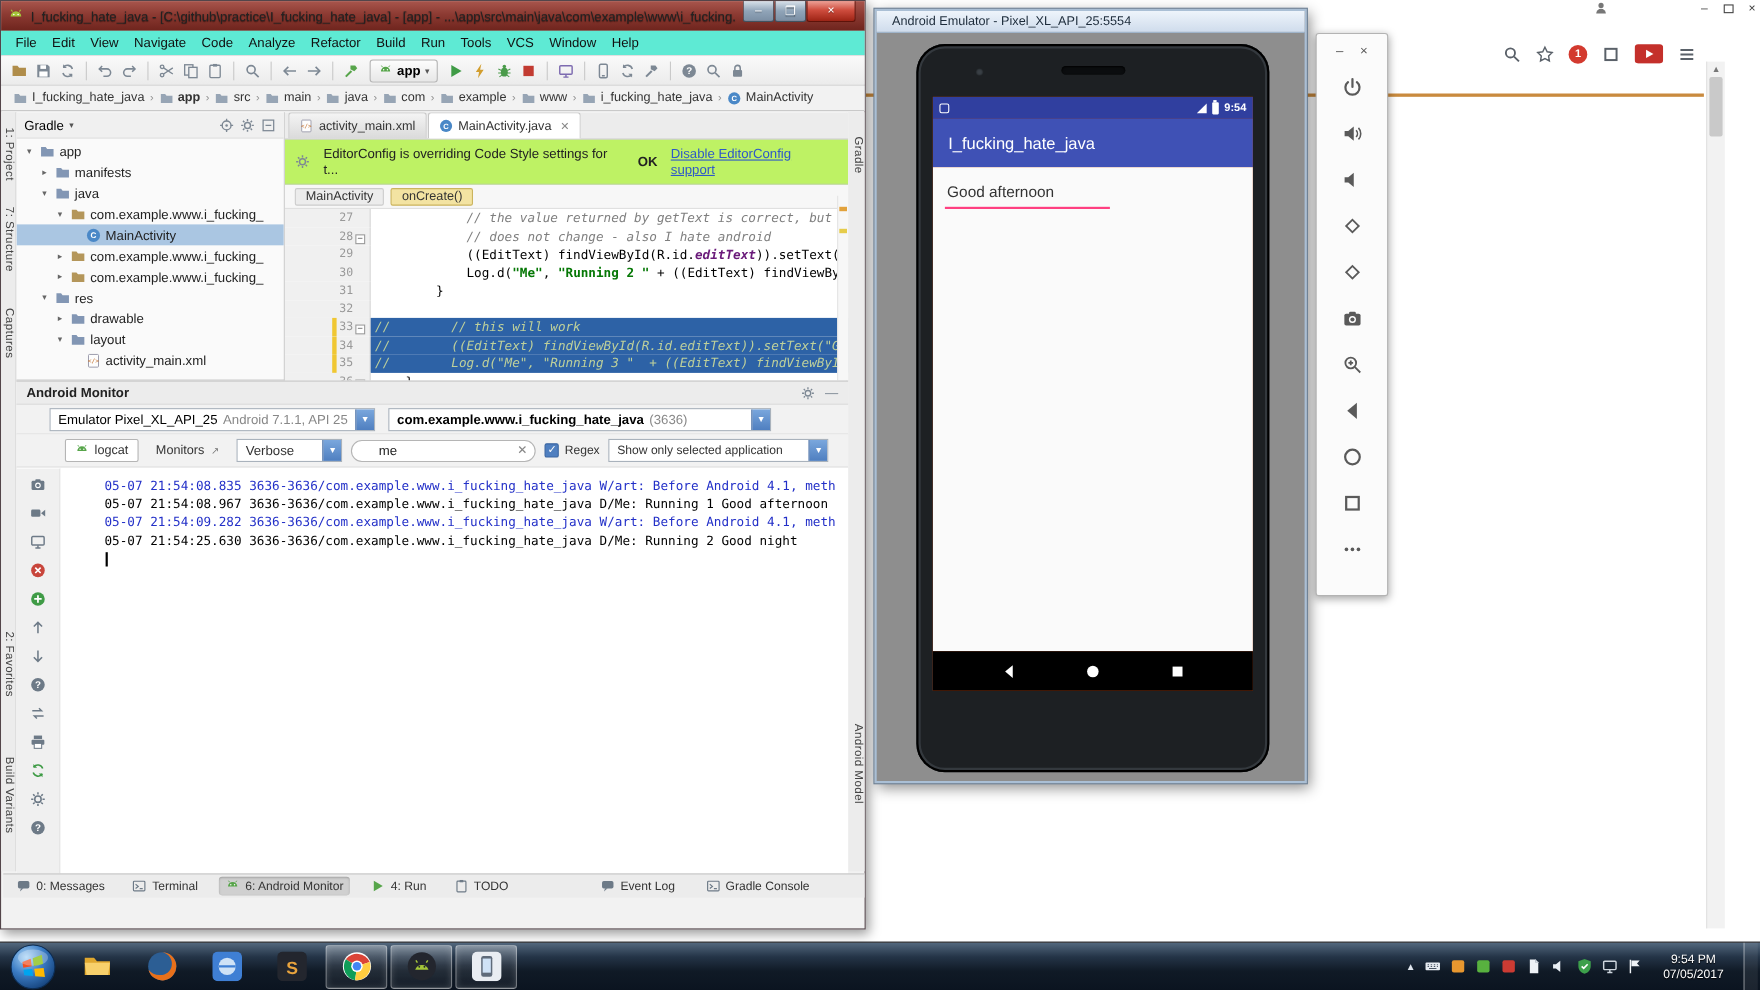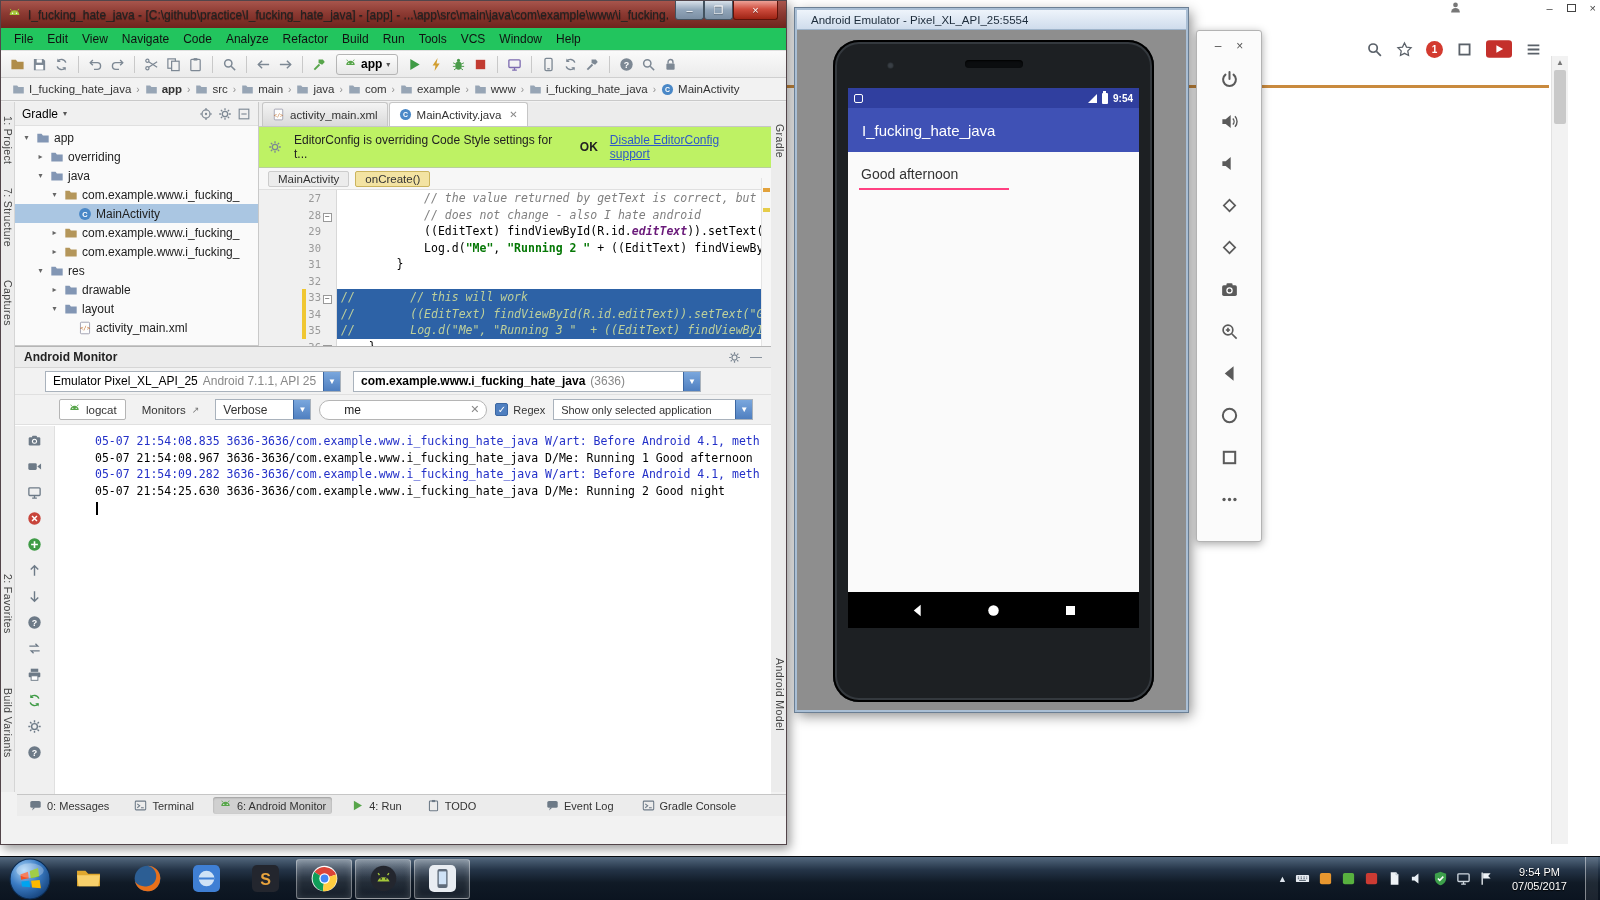--- a/index.html
+++ b/index.html
@@ -28,21 +28,21 @@
 
 
 #as{position:absolute;left:0;top:0;width:787px;height:845px;background:#f2f2f2;border:1px solid #53454a;box-shadow:3px 4px 10px rgba(0,0,0,.4)}
 #as-title{height:27px;background:linear-gradient(#a8554c,#8c3a32 45%,#6e241d);display:flex;align-items:flex-start;color:#fff;padding-left:6px;gap:6px}
 #as-title .trow{display:flex;align-items:center;gap:6px;height:27px;flex:1;min-width:0}
 #as-title .ic{width:15px;height:15px;color:#a4c639}
 .title-text{white-space:nowrap;overflow:hidden;font-size:12px;text-shadow:0 1px 1px rgba(0,0,0,.5)}
 .wcs{display:flex;margin-right:8px}
 .wc{width:29px;height:19px;display:flex;align-items:center;justify-content:center;color:#fff;font-size:11px;background:linear-gradient(#d8e1ea,#90a4b8 50%,#7b8fa4);border:1px solid #42525f;border-top:none;border-radius:0 0 3px 3px;text-shadow:0 1px 1px rgba(0,0,0,.4)}
 .wc.close{width:45px;background:linear-gradient(#eda196,#cf4d3e 45%,#9e2415);border-color:#5e130a}
-#as-menu{height:23px;background:#22c55e;display:flex;align-items:center;padding-left:6px;color:#111;border-bottom:1px solid #e0e0e0}
+#as-menu{height:23px;background:#5eead4;display:flex;align-items:center;padding-left:6px;color:#111;border-bottom:1px solid #e0e0e0}
 .mi{padding:2px 7px}
 #as-toolbar{height:27px;background:linear-gradient(#fafafa,#ebebeb);display:flex;align-items:center;padding:0 6px;border-bottom:1px solid #cfcfcf;gap:1px}
 .tbtn{width:21px;height:22px;display:flex;align-items:center;justify-content:center;color:#7d8894}
 .tbtn .ic{width:15px;height:15px}
 .tsep{width:1px;height:17px;background:#c9c9c9;margin:0 5px}
 .c-open{color:#b08d4a}.c-run{color:#3f9b46}.c-debug{color:#4a9b4a}.c-stop{color:#c23b31}
 .c-bolt{color:#d29e2f}.c-pencil{color:#57a54a}.c-monitor{color:#7d6bb0}
 .runcfg{display:flex;align-items:center;gap:4px;border:1px solid #b5b5b5;background:linear-gradient(#fdfdfd,#e7e7e7);height:21px;padding:0 7px;border-radius:3px;margin:0 5px;font-size:12px}
 .runcfg .ic{width:13px;height:13px;color:#57a54a}
 .dd{font-size:8px;color:#555}
@@ -120,21 +120,21 @@
 #mon-body{position:absolute;top:79px;bottom:0;left:0;right:0;display:flex}
 #mon-strip{width:40px;background:#f0f0f0;border-right:1px solid #e0e0e0;display:flex;flex-direction:column;align-items:center;padding-top:5px;gap:8px}
 .mstrip-btn{width:20px;height:18px;display:flex;align-items:center;justify-content:center;color:#6d7a87}
 .mstrip-btn .ic{width:15px;height:15px}
 .c-restart{color:#3f9b46}
 #mon-log{flex:1;background:#fff;font-family:"DejaVu Sans Mono",monospace;font-size:11.5px;line-height:16.5px;padding:7px 0 0 40px;position:relative;overflow:hidden}
 .lg-warn{color:#2330c8}
 .lg-debug{color:#000}
 .caret{position:absolute;left:41px;top:76px;width:1.5px;height:13px;background:#000}
 
-#bbar{position:absolute;left:16px;right:0;top:793px;height:22px;background:#ececec;border-top:1px solid #c6c6c6;display:flex;align-items:center;font-size:11px;color:#333;padding:0 6px;gap:13px}
+#bbar{position:absolute;left:2px;right:0;top:793px;height:22px;background:#ececec;border-top:1px solid #c6c6c6;display:flex;align-items:center;font-size:11px;color:#333;padding:0 6px;gap:13px}
 .btab{display:flex;align-items:center;gap:5px;padding:2px 6px;border-radius:3px;white-space:nowrap}
 .btab.active{background:#d0d0d0;box-shadow:inset 0 1px 2px rgba(0,0,0,.25)}
 .btab .ic{width:13px;height:13px;color:#6d7a87}
 .btab .ic.green{color:#57a54a}
 #bbar .rgt{margin-left:auto;display:flex;gap:16px;margin-right:38px}
 #sbar{position:absolute;left:0;right:0;top:815px;height:29px;background:#ececec;display:flex;align-items:center;font-size:11.5px;color:#333;padding:0 14px;border-top:1px solid #dadada}
 #sbar .rgt{margin-left:auto;display:flex;align-items:center;gap:16px;color:#555}
 #sbar .ic{width:13px;height:13px;color:#7d8894}
 
 
@@ -611,21 +611,21 @@
           </span>
       <span>app</span>
         </div>
         <div class="trow " style="padding-left:20px">
       <span class="tarrow">▸</span>
       <span class="ic ">
             <svg viewBox="0 0 16 16">
               <path fill="currentColor" d="M1.5 3h4.8l1.6 2h6.6v8H1.5z"></path>
             </svg>
           </span>
-      <span>overriding</span>
+      <span>manifests</span>
         </div>
         <div class="trow " style="padding-left:20px">
       <span class="tarrow">▾</span>
       <span class="ic ">
             <svg viewBox="0 0 16 16">
               <path fill="currentColor" d="M1.5 3h4.8l1.6 2h6.6v8H1.5z"></path>
             </svg>
           </span>
       <span>java</span>
         </div>

